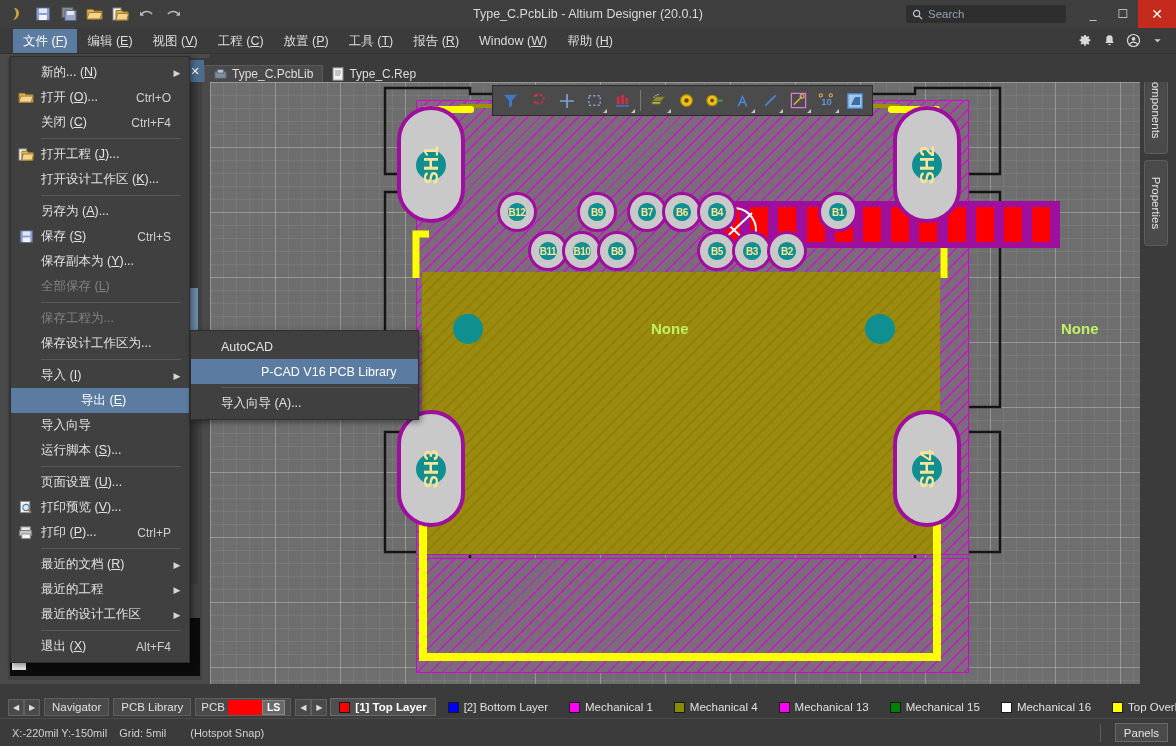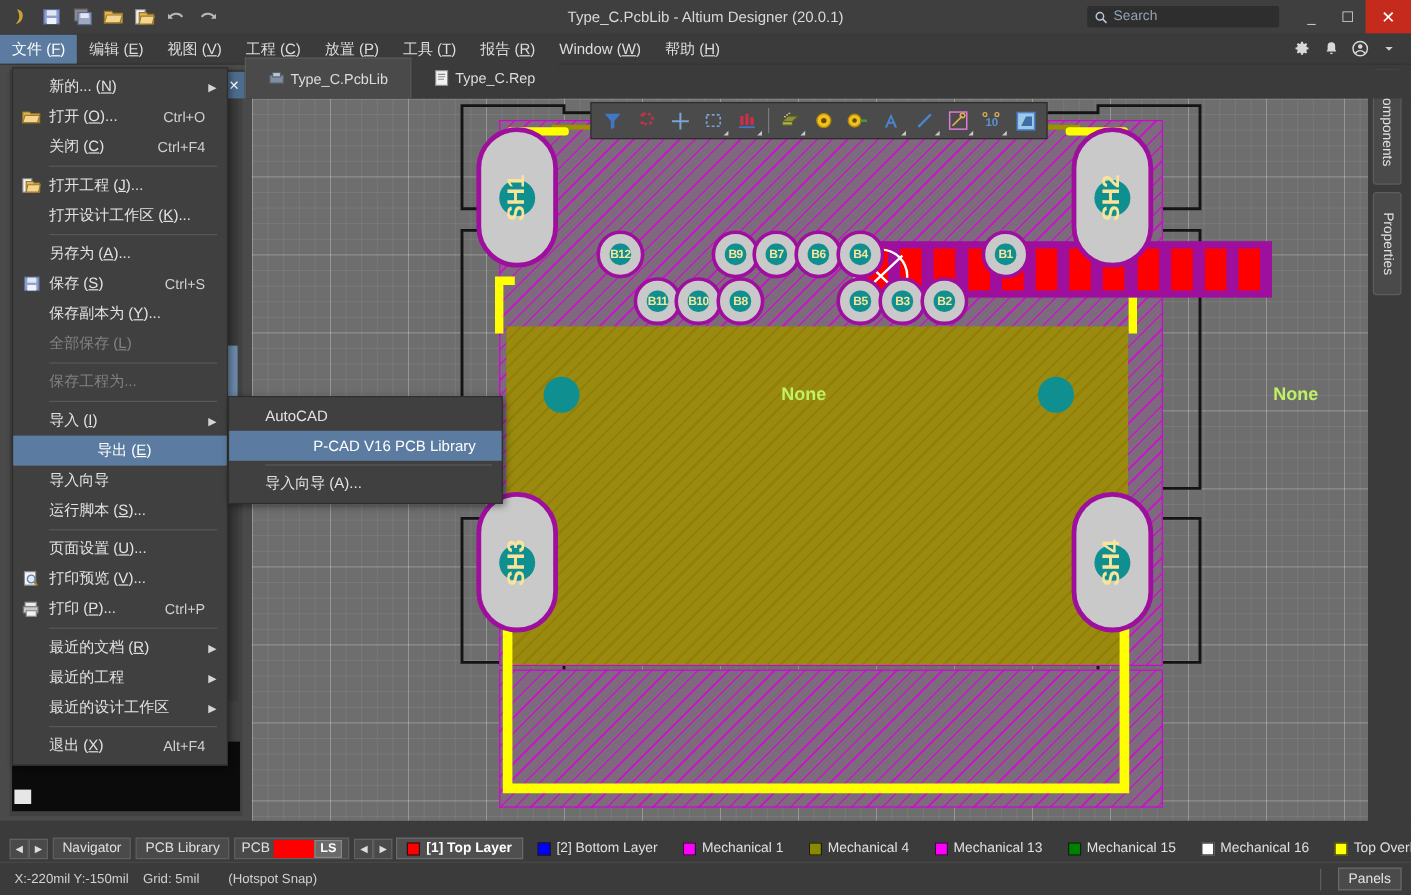--- a/index.html
+++ b/index.html
@@ -21,29 +21,29 @@
   .tb-title{position:absolute;left:0;right:0;text-align:center;font-size:12.5px;color:#d9d9d9;pointer-events:none;}
   .tb-right{margin-left:auto;display:flex;align-items:center;height:28px;}
   .searchbox{display:flex;align-items:center;width:160px;height:18px;background:#2e2e2e;border-radius:2px;padding:0 6px;margin-right:12px;color:#9aa7b5;font-size:11.5px;gap:5px;}
   .searchbox .ph{color:#93a2b3;font-size:11.5px;}
   .wbtn{width:30px;height:28px;display:flex;align-items:center;justify-content:center;color:#d8d8d8;font-size:12px;cursor:pointer;}
   .wbtn.close{background:#c42b1c;width:38px;color:#fff;font-size:14px;}
 
   
   .menubar{position:absolute;left:0;top:28px;width:1176px;height:26px;background:#3b3b3b;display:flex;align-items:center;border-bottom:1px solid #333;}
   .menu-item{padding:4px 10px;font-size:12.5px;color:#dcdcdc;cursor:pointer;line-height:16px;white-space:nowrap;}
-  .menu-item.active{background:#5b7ca0;color:#fff;}
+  .menu-item.active{background:#5b7ca0;color:#fff;margin-left:13px;}
   .menu-item u{text-decoration:underline;}
   .mb-right{margin-left:auto;display:flex;align-items:center;gap:2px;padding-right:8px;}
   .mb-ico{width:22px;height:22px;display:flex;align-items:center;justify-content:center;cursor:pointer;color:#cfcfcf;}
 
   
   .tabstrip{position:absolute;left:186px;top:58px;width:990px;height:24px;background:#3b3b3b;display:flex;align-items:flex-end;z-index:6;}
   .tab-close{width:18px;height:22px;background:#4d6d8e;color:#fff;display:flex;align-items:center;justify-content:center;font-size:11px;cursor:pointer;}
-  .dtab{height:34px;display:flex;align-items:center;gap:5px;padding:0 19px;font-size:12px;color:#dcdcdc;cursor:pointer;background:#3b3b3b;}
+  .dtab{height:17px;display:flex;align-items:center;gap:5px;padding:0 9px;font-size:12px;color:#dcdcdc;cursor:pointer;background:#3b3b3b;}
   .dtab.sel{background:#4a4a4a;border-top:1px solid #5a5a5a;border-left:1px solid #5a5a5a;border-right:1px solid #5a5a5a;}
 
   
   .canvas{position:absolute;left:210px;top:82px;width:930px;height:602px;overflow:hidden;
     background:#6e6e6e;}
   .grid-minor{position:absolute;inset:0;
     background-image:linear-gradient(to right,rgba(255,255,255,.07) 1px,transparent 1px),
                      linear-gradient(to bottom,rgba(255,255,255,.07) 1px,transparent 1px);
     background-size:13px 13px;}
   .grid-major{position:absolute;inset:0;
@@ -348,21 +348,21 @@
     <div class="shpad" style="left:683px;top:328px;width:68px;height:117px;">
       <div class="inner"></div>
       <div class="lbl">SH4</div>
     </div>
 
     <div id="circpads">
         <div class="cpad" style="left: 287px; top: 110px; width: 40px; height: 40px;">
           <div class="inner"></div>
           <div class="lbl">B12</div>
         </div>
-        <div class="cpad" style="left: 383px; top: 110px; width: 40px; height: 40px;">
+        <div class="cpad" style="left: 367px; top: 110px; width: 40px; height: 40px;">
           <div class="inner"></div>
           <div class="lbl">B9</div>
         </div>
         <div class="cpad" style="left: 417px; top: 110px; width: 40px; height: 40px;">
           <div class="inner"></div>
           <div class="lbl">B7</div>
         </div>
         <div class="cpad" style="left: 452px; top: 110px; width: 40px; height: 40px;">
           <div class="inner"></div>
           <div class="lbl">B6</div>
@@ -581,20 +581,26 @@
           <span class="maccel"></span>
           <span class="marrow"></span>
         </div>
         <div class="msep"></div>
         <div class="mrow dis">
           <span class="mico"></span>
           <span class="mtext">保存工程为...</span>
           <span class="maccel"></span>
           <span class="marrow"></span>
         </div>
+        <div class="mrow">
+          <span class="mico"></span>
+          <span class="mtext">保存设计工作区为...</span>
+          <span class="maccel"></span>
+          <span class="marrow"></span>
+        </div>
         <div class="msep"></div>
         <div class="mrow">
           <span class="mico"></span>
           <span class="mtext">导入 (<u>I</u>)</span>
           <span class="maccel"></span>
           <span class="marrow">▶</span>
         </div>
         <div class="mrow sel">
           <span class="mico"></span>
           <span class="mtext">导出 (<u>E</u>)</span>

